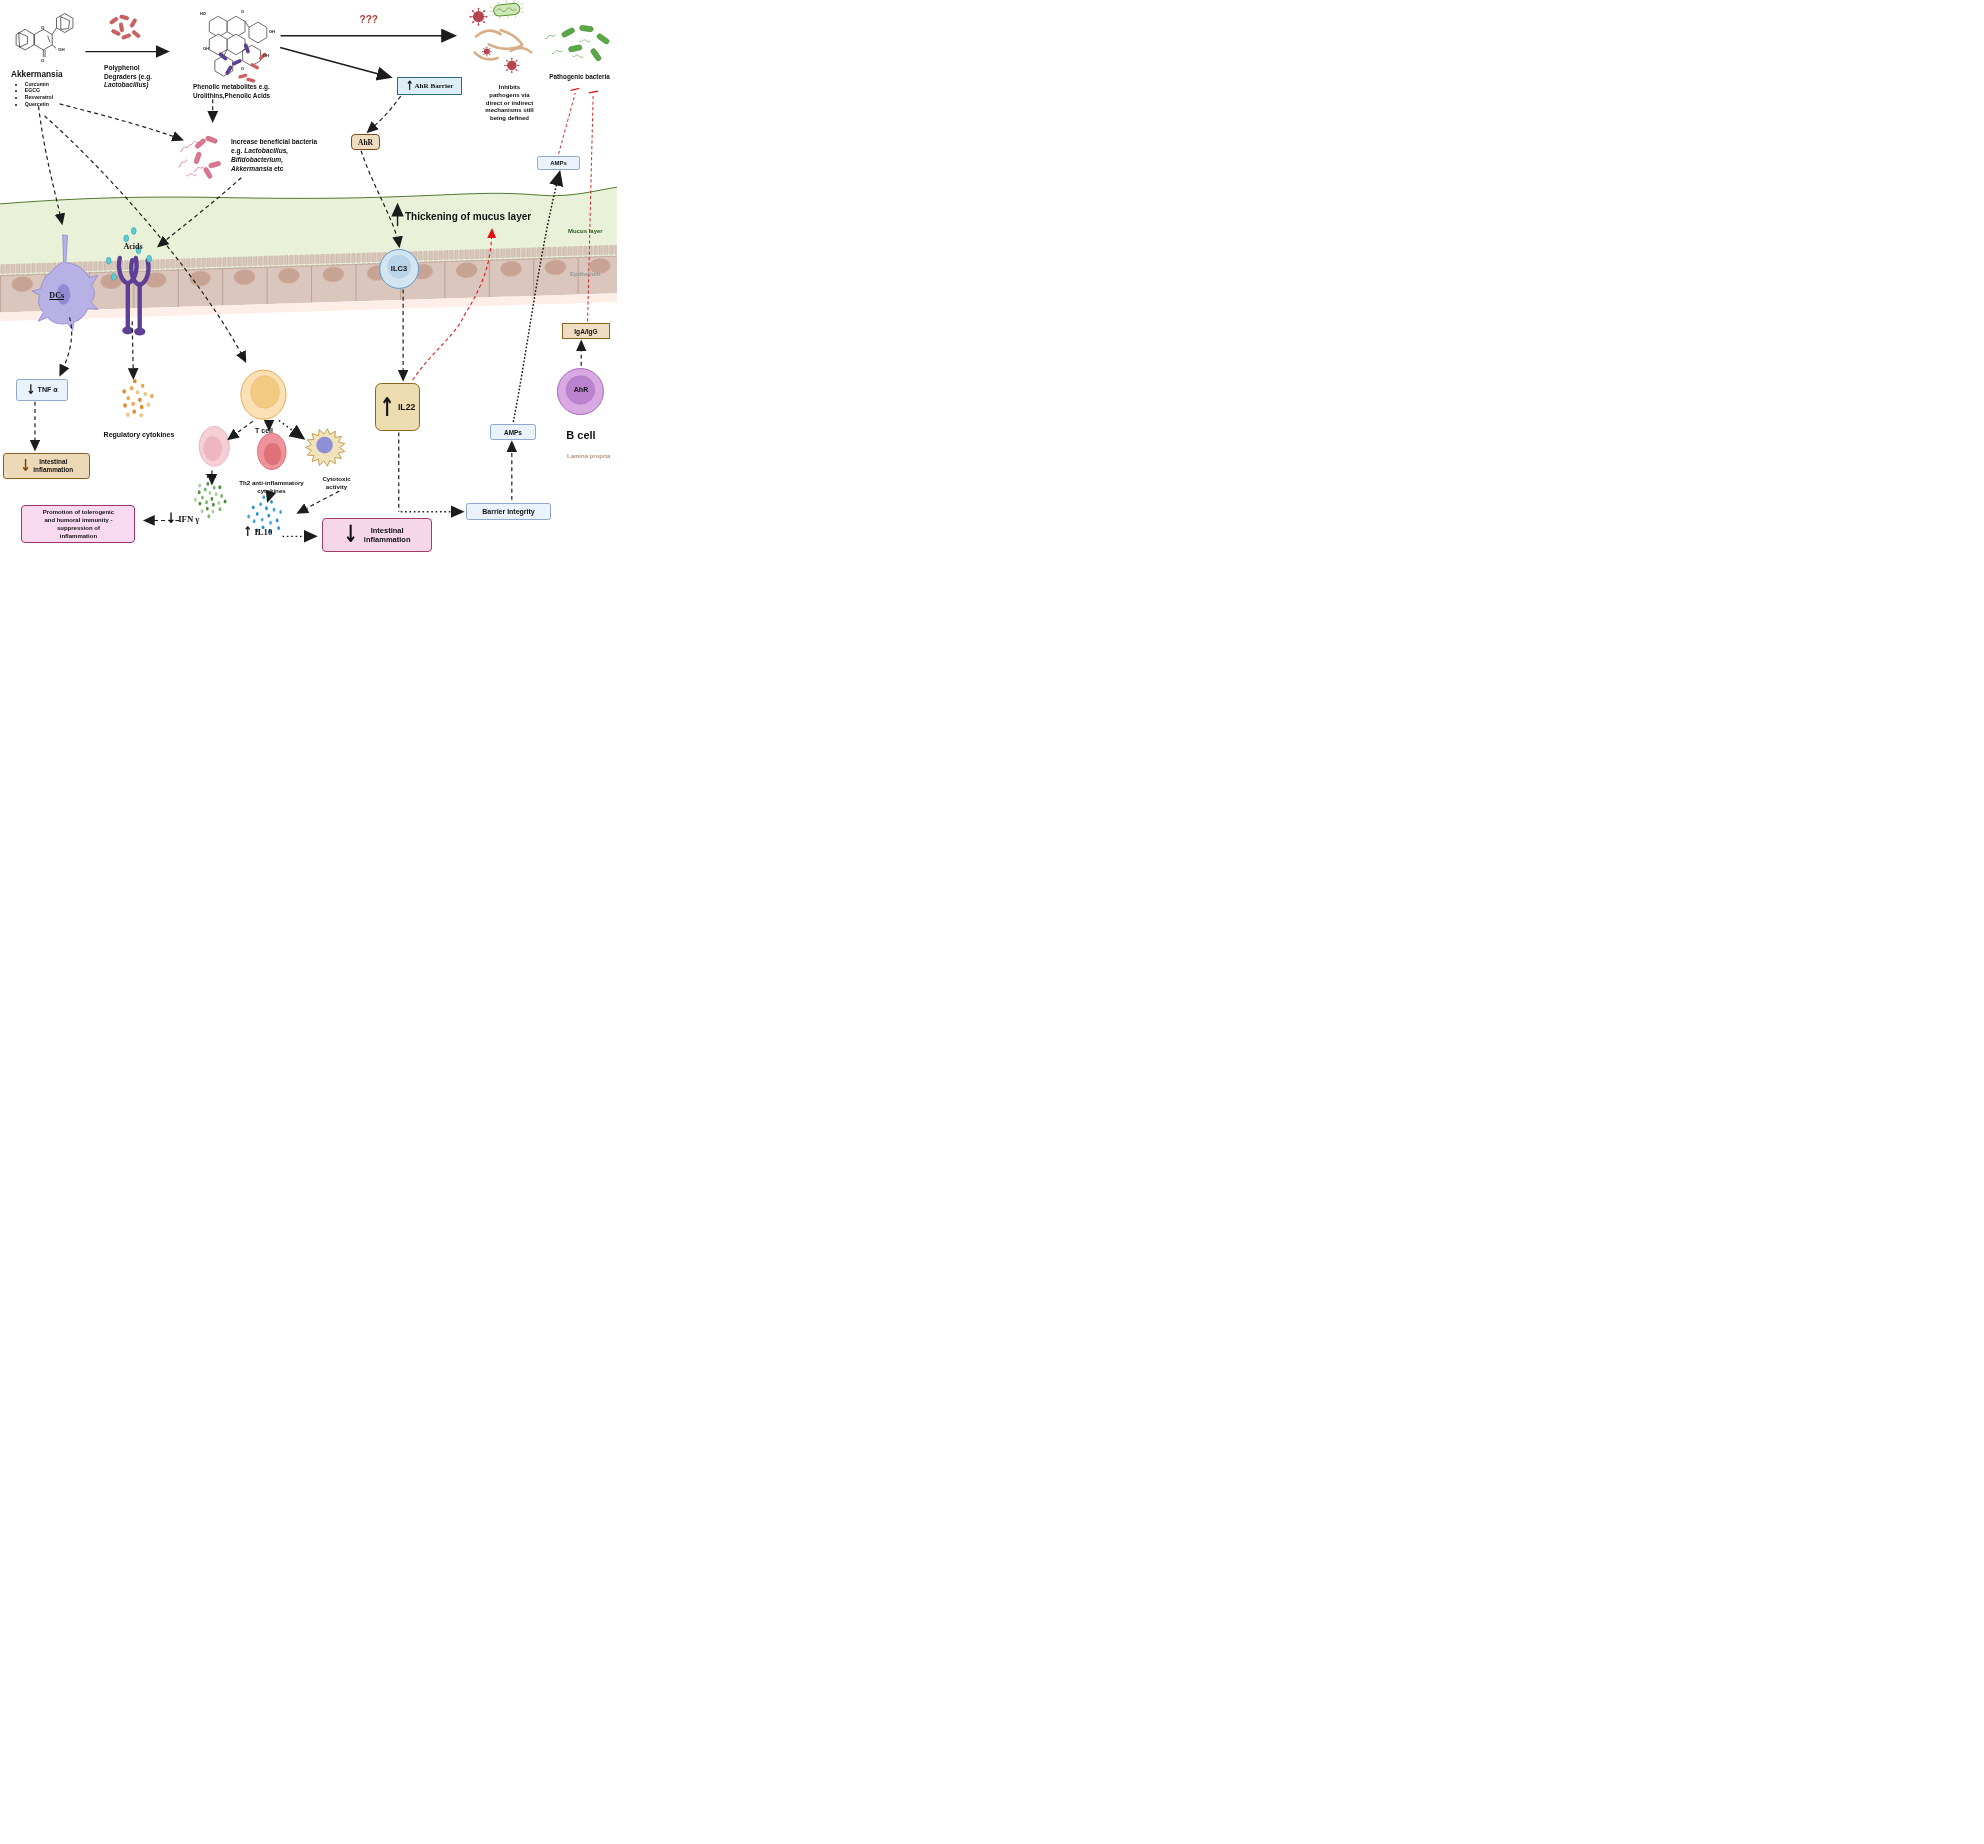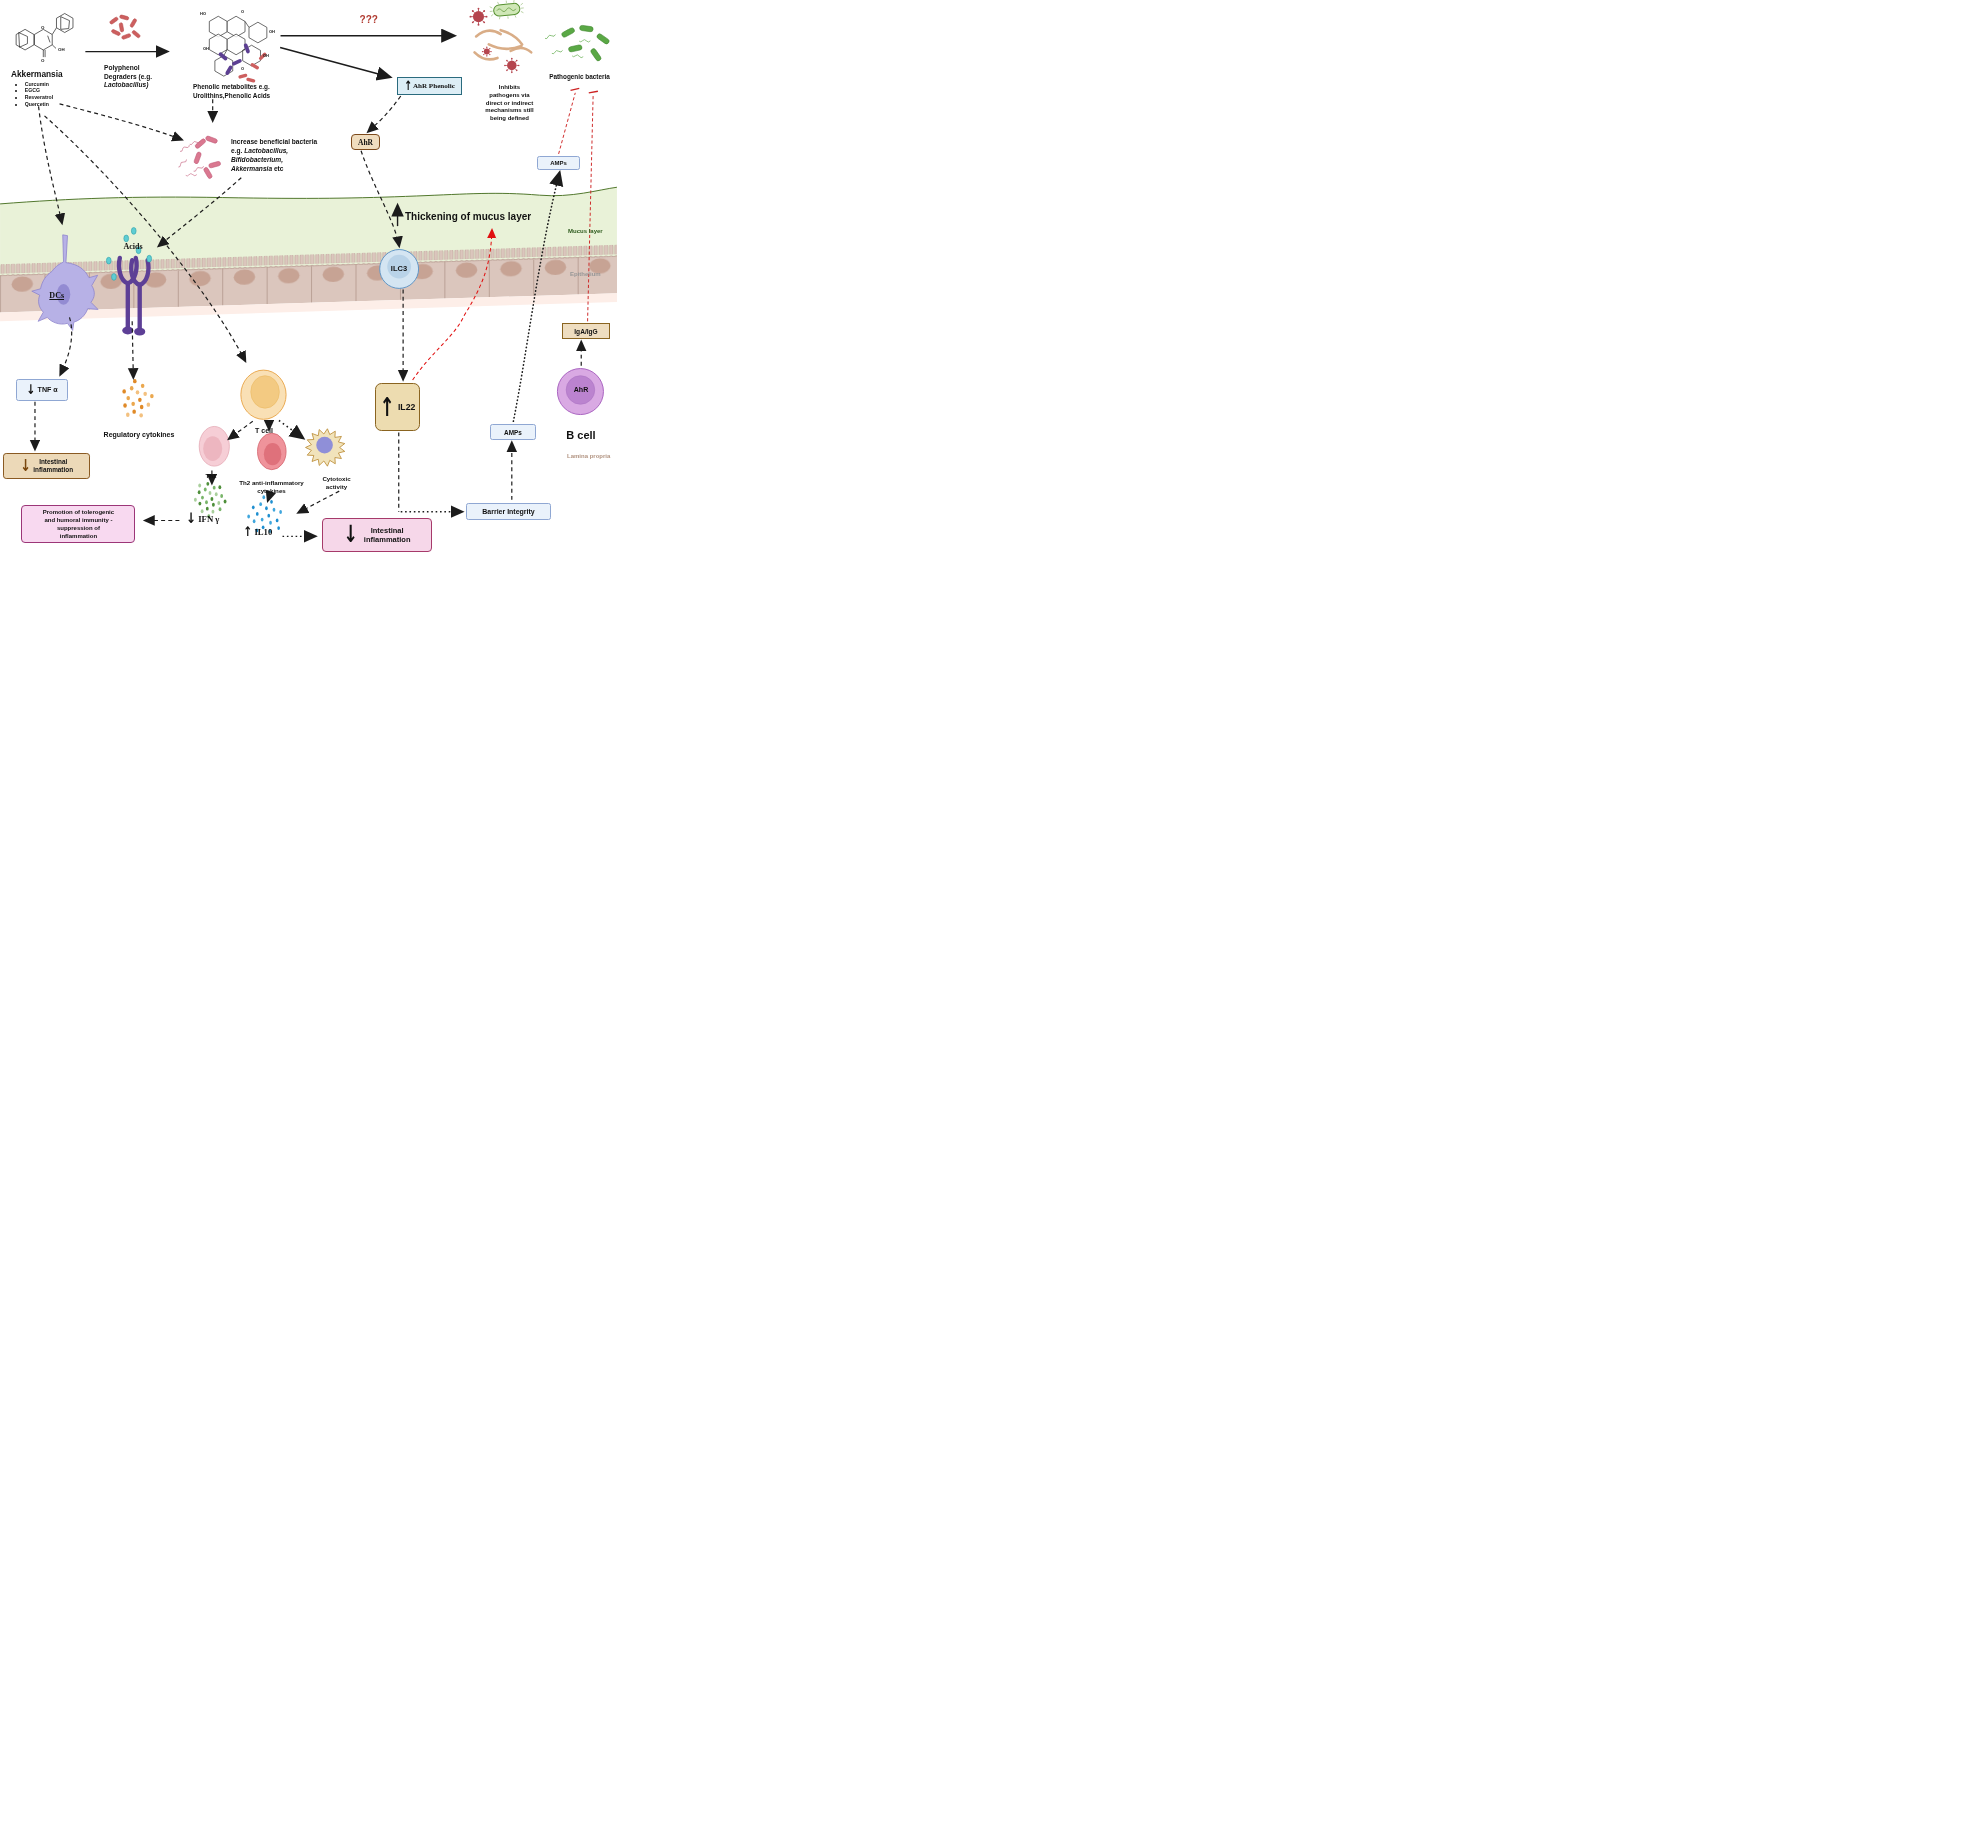--- a/index.html
+++ b/index.html
@@ -377,21 +377,21 @@
 
 <div class="lbl" style="left:193px;top:83px;font-size:6.4px;line-height:1.4;">
   <div>Phenolic metabolites e.g.</div>
   <div>Urolithins,Phenolic Acids</div>
 </div>
 
 <div class="lbl center" style="left:356px;top:13.5px;width:25.4px;font-size:10px;color:#b03a30;">???</div>
 
 <div class="box teallineBox serif" style="left:397px;top:77px;width:65px;height:18px;font-size:7.1px;gap:0.8px;">
   <span class="glyph" style="font-size:9.5px;transform:scaleY(1.35);">↑</span>
-  <span>AhR Phenolic</span>
+  <span>AhR Barrier</span>
 </div>
 
 <div class="lbl center wrap" style="left:475px;top:84px;width:69px;font-size:6px;line-height:1.3;">
   <div>Inhibits</div>
   <div>pathogens via</div>
   <div>direct or indirect</div>
   <div>mechanisms still</div>
   <div>being defined</div>
 </div>
 
@@ -436,21 +436,21 @@
 <div class="lbl center" style="left:199px;top:472px;width:24px;font-size:6.2px;">Th1</div>
 <div class="lbl center wrap" style="left:226px;top:479px;width:91px;font-size:6.2px;line-height:1.3;">
   <div>Th2 anti-inflammatory</div>
   <div>cytokines</div>
 </div>
 <div class="lbl center wrap" style="left:312px;top:475px;width:49px;font-size:6.2px;line-height:1.3;">
   <div>Cytotoxic</div>
   <div>activity</div>
 </div>
 
-<div class="lbl serif" style="left:186px;top:513px;font-size:8.7px;text-align:center;">
+<div class="lbl serif" style="left:166px;top:513px;font-size:8.7px;text-align:center;">
   <span class="glyph serif" style="font-size:12px;font-family:'DejaVu Sans',sans-serif;transform:scaleY(1.2);">↓</span>
   <span>IFN γ</span>
 </div>
 <div class="lbl serif" style="left:243px;top:527px;font-size:8.7px;">
   <span class="glyph" style="font-size:11px;transform:scaleY(1.2);">↑</span>
   <span>IL10</span>
 </div>
 
 <div class="box magBox center wrap" style="left:21.4px;top:505px;width:114px;height:38px;font-size:6px;line-height:1.35;flex-direction:column;gap:0;">
   <div>Promotion of tolerogenic</div>

